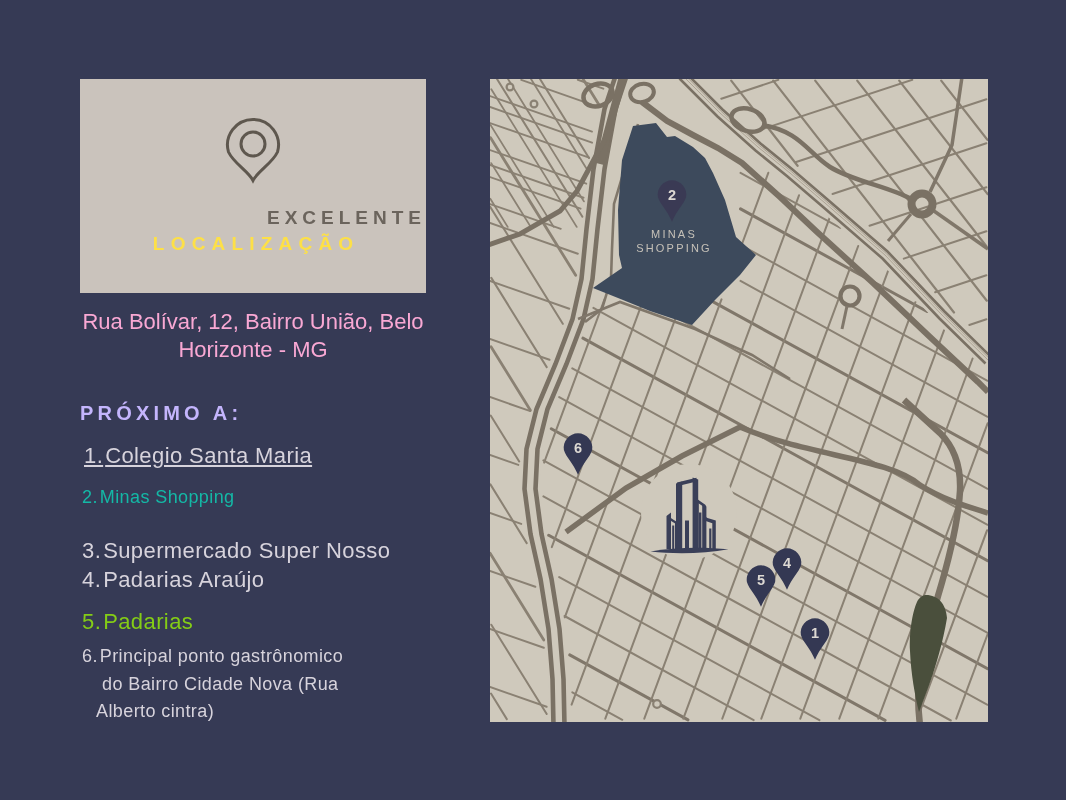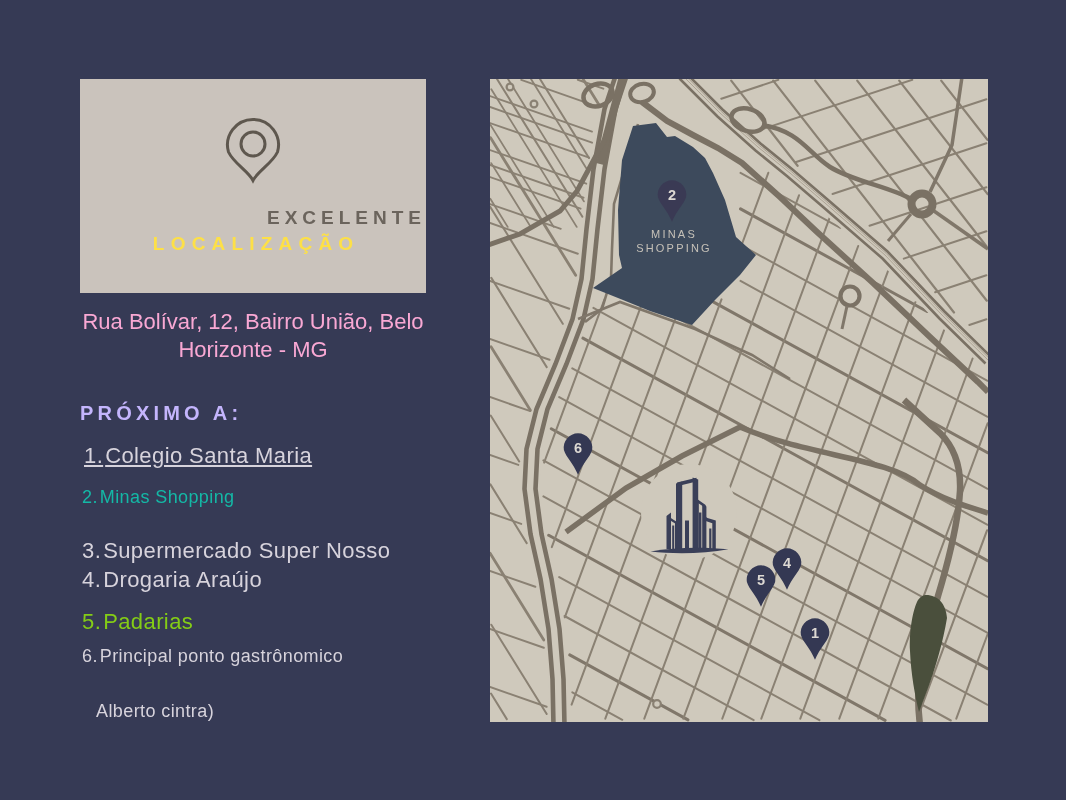--- a/index.html
+++ b/index.html
@@ -21,25 +21,25 @@
 <div class="abs" style="left:60px;top:308px;width:386px;text-align:center;color:#f9a8d4;font-size:22px;line-height:28px;">Rua Bolívar, 12, Bairro União, Belo<br>Horizonte - MG</div>
 
 <div class="abs" style="left:80px;top:402px;color:#c4b5fd;font-size:20px;font-weight:bold;letter-spacing:4.2px;">PRÓXIMO A:</div>
 
 <div class="abs" style="left:84px;top:443px;color:#d7d3dc;font-size:22px;line-height:26px;letter-spacing:0.4px;text-decoration:underline;">1.<span style="padding-left:2px">Colegio Santa Maria</span></div>
 
 <div class="abs" style="left:82px;top:484px;color:#14b8a6;font-size:18px;line-height:26px;letter-spacing:0.4px;">2.<span style="padding-left:2px">Minas Shopping</span></div>
 
 <div class="abs" style="left:82px;top:525px;color:#d7d3dc;font-size:22px;line-height:26px;letter-spacing:0.4px;margin-top:13px;">3.<span style="padding-left:2px">Supermercado Super Nosso</span></div>
 
-<div class="abs" style="left:82px;top:567px;color:#d7d3dc;font-size:22px;line-height:26px;letter-spacing:0.4px;">4.<span style="padding-left:2px">Drogaria Araújo</span></div>
+<div class="abs" style="left:82px;top:567px;color:#d7d3dc;font-size:22px;line-height:26px;letter-spacing:0.4px;">4.<span style="padding-left:2px">Padarias Araújo</span></div>
 
 <div class="abs" style="left:82px;top:609px;color:#84cc16;font-size:22px;line-height:26px;letter-spacing:0.4px;">5.<span style="padding-left:2px">Padarias</span></div>
 
-<div class="abs" style="left:82px;top:643px;width:360px;color:#d7d3dc;font-size:18px;line-height:27.5px;letter-spacing:0.4px;">6.<span style="padding-left:2px">Principal ponto gastrônomico</span><br><br><span style="margin-left:14px">Alberto cintra)</span></div>
+<div class="abs" style="left:82px;top:643px;width:360px;color:#d7d3dc;font-size:18px;line-height:27.5px;letter-spacing:0.4px;">6.<span style="padding-left:2px">Principal ponto gastrônomico</span><br><span style="margin-left:20px">do Bairro Cidade Nova (Rua</span><br><span style="margin-left:14px">Alberto cintra)</span></div>
 
 <div class="abs" style="left:490px;top:79px;width:498px;height:643px;"><svg width="498" height="643" viewBox="0 0 498 643">
 
 <rect x="0" y="0" width="498" height="643" fill="#cfc9bc"></rect>
 
 <g stroke-linecap="round">
 <line x1="250.5" y1="93.9" x2="350.4" y2="148.8" stroke="#8a8173" stroke-width="2"></line>
 <line x1="250.5" y1="129.9" x2="437.1" y2="232.5" stroke="#80776a" stroke-width="3"></line>
 <line x1="250.5" y1="165.9" x2="497.6" y2="301.8" stroke="#8a8173" stroke-width="2"></line>
 <line x1="250.5" y1="201.9" x2="497.6" y2="337.8" stroke="#8a8173" stroke-width="2"></line>

